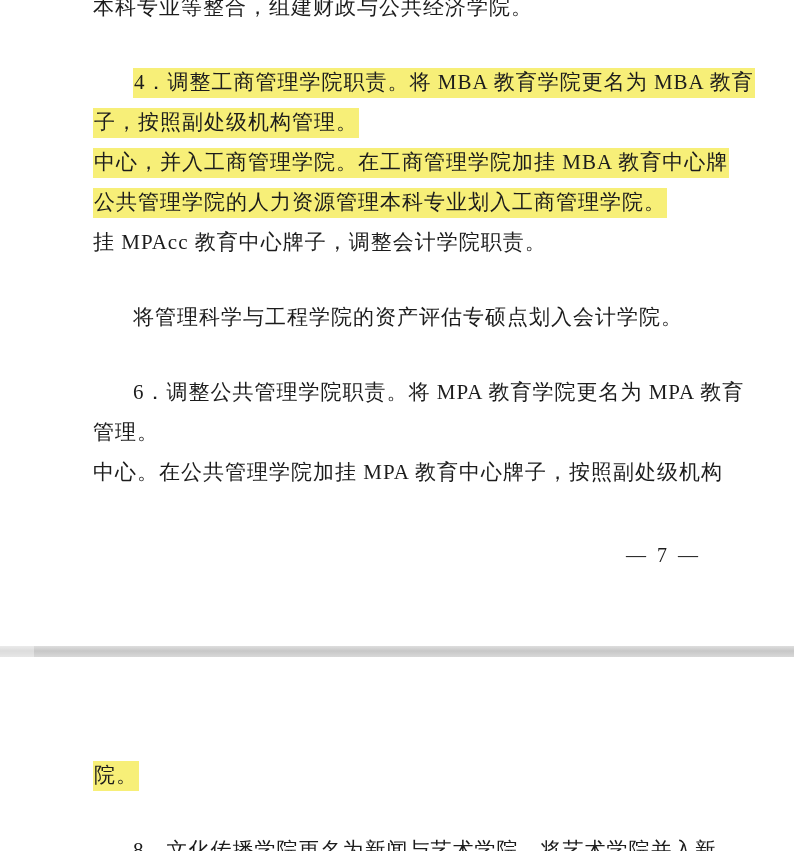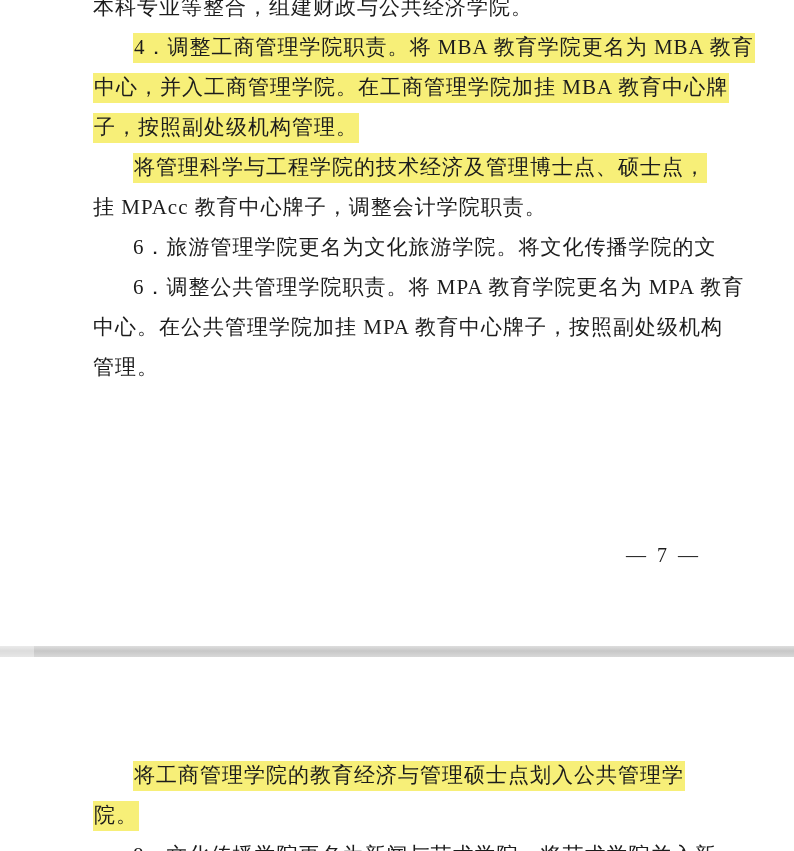--- a/index.html
+++ b/index.html
@@ -19,21 +19,21 @@
   .content--p8 { padding-top: 98px; }
 
   .line {
     height: 40px;
     line-height: 40px;
     font-size: 21px;
     letter-spacing: 1px;
     color: var(--txt, #1c1c1c);
     white-space: nowrap;
   }
-  .line--indent { padding-left: 40px; }
+  .line--indent { padding-left: 40px; margin-top: 35px; }
 
   .hl {
     background: var(--hl, #f7ef78);
     padding: 2px 1px 4px 1px;
   }
 
   .page-number {
     position: absolute;
     right: 93px;
     bottom: 79px;
@@ -58,35 +58,34 @@
 </style>
 </head>
 <body>
 
 <div class="viewer">
 
   <div class="page page--7">
     <div class="content content--p7">
         <div class="line"><span>本科专业等整合，组建财政与公共经济学院。</span></div>
         <div class="line line--indent"><span class="hl">4．调整工商管理学院职责。将 MBA 教育学院更名为 MBA 教育</span></div>
+        <div class="line"><span class="hl">子，按照副处级机构管理。</span></div>
         <div class="line"><span class="hl">中心，并入工商管理学院。在工商管理学院加挂 MBA 教育中心牌</span></div>
-        <div class="line"><span class="hl">子，按照副处级机构管理。</span></div>
-        <div class="line line--indent"><span class="hl">将管理科学与工程学院的技术经济及管理博士点、硕士点，</span></div>
+        <div class="line"><span class="hl">公共管理学院的人力资源管理本科专业划入工商管理学院。</span></div>
         <div class="line"><span>挂 MPAcc 教育中心牌子，调整会计学院职责。</span></div>
-        <div class="line line--indent"><span>6．旅游管理学院更名为文化旅游学院。将文化传播学院的文</span></div>
+        <div class="line line--indent"><span>将管理科学与工程学院的资产评估专硕点划入会计学院。</span></div>
         <div class="line line--indent"><span>6．调整公共管理学院职责。将 MPA 教育学院更名为 MPA 教育</span></div>
+        <div class="line"><span>管理。</span></div>
         <div class="line"><span>中心。在公共管理学院加挂 MPA 教育中心牌子，按照副处级机构</span></div>
-        <div class="line"><span>管理。</span></div>
       </div>
     <div class="page-number">— 7 —</div>
   </div>
 
   <div class="page-separator"></div>
 
   <div class="page page--8">
     <div class="content content--p8">
-        <div class="line line--indent"><span class="hl">将工商管理学院的教育经济与管理硕士点划入公共管理学</span></div>
         <div class="line"><span class="hl">院。</span></div>
         <div class="line line--indent"><span>8．文化传播学院更名为新闻与艺术学院。将艺术学院并入新</span></div>
       </div>
   </div>
 
 </div>
 
 </body></html>

